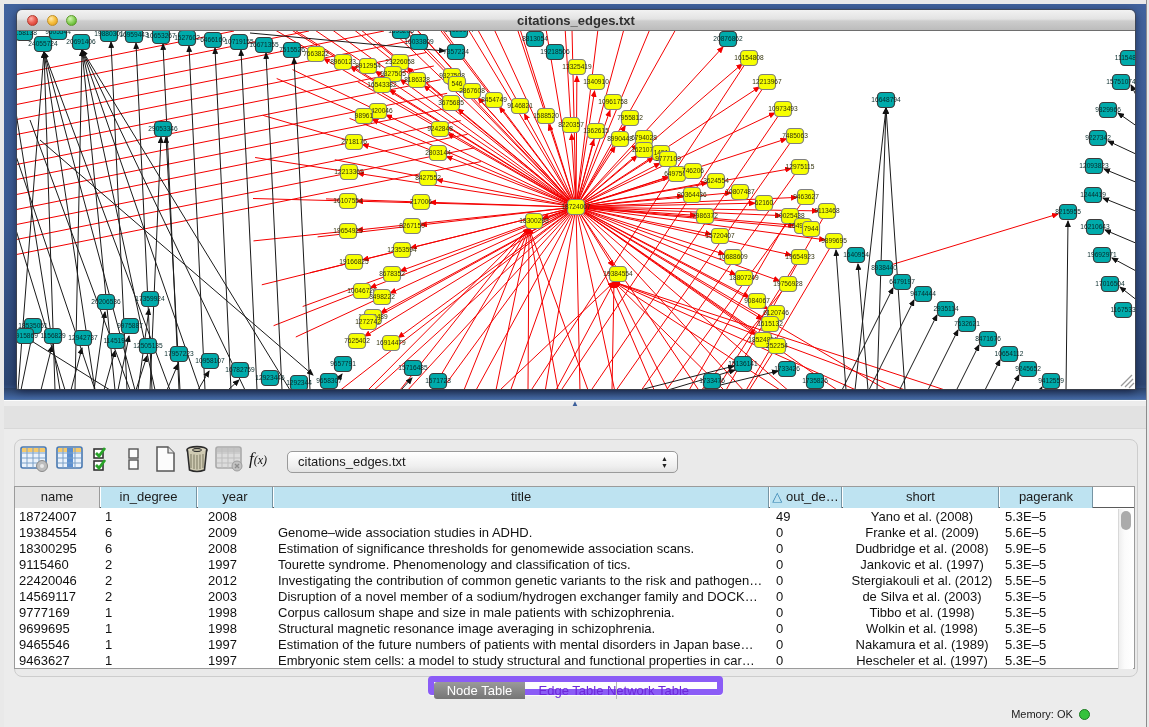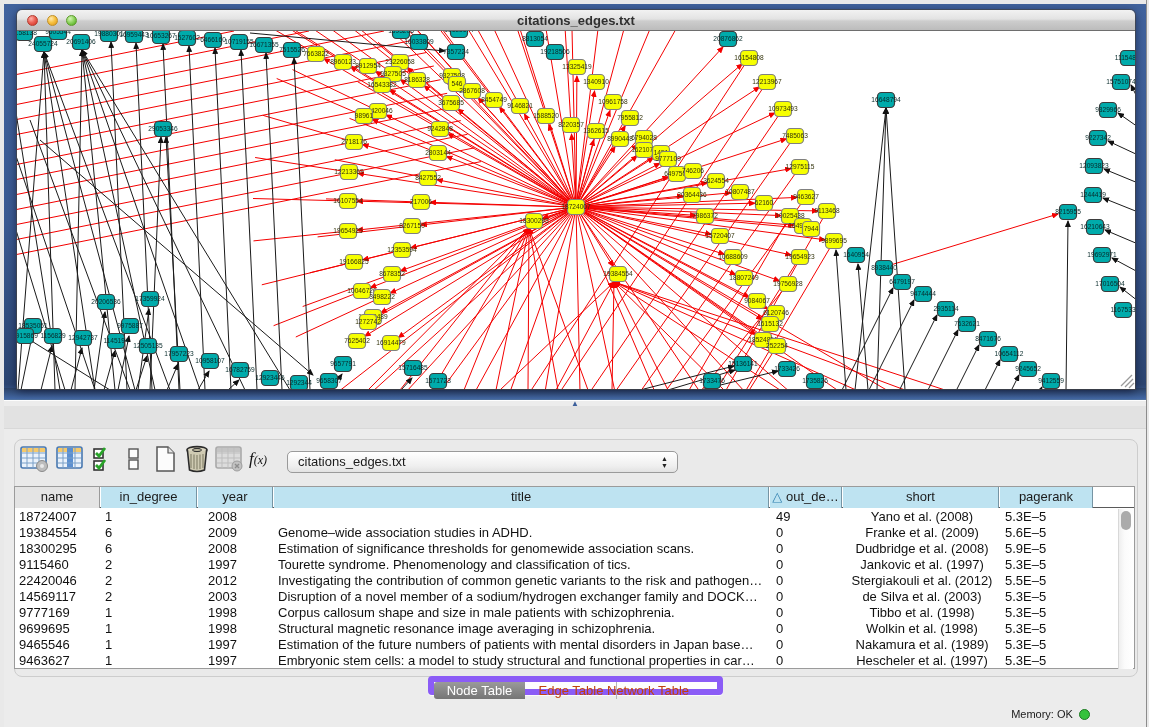--- a/index.html
+++ b/index.html
@@ -31,21 +31,21 @@
 .c0{left:4px;width:82px}
 .c1{left:90px;width:90px}
 .c2{left:193px;width:70px}
 .c3{left:263px;width:492px}
 .c4{left:761px;width:70px}
 .c5{left:828px;width:158px;text-align:center}
 .c6{left:990px;width:100px}
 #vscroll{position:absolute;right:1px;top:22px;width:15px;height:160px;background:linear-gradient(90deg,#efefef,#fbfbfb 40%,#ffffff);border-left:1px solid #d8d8d8}
 #vthumb{position:absolute;left:2px;top:2px;width:10px;height:19px;border-radius:5px;background:#ababab}
 #tabs{position:absolute;left:428px;top:275px;width:295px;height:19px;border:6px solid #8b5cf6;border-radius:4px;background:#fdfdfd;font-size:13px;box-shadow:0 1px 0 rgba(255,255,255,.8)}
-#tabs .seg{position:absolute;top:0;height:17px;line-height:17px;text-align:center;color:#c2410c}
+#tabs .seg{position:absolute;top:0;height:17px;line-height:17px;text-align:center;color:#6d28d9}
 #tabs .sel{background:linear-gradient(180deg,#9a9a9a,#757575);color:#fff;border-radius:3px 0 0 3px}
 #memline{position:absolute;right:14px;bottom:3px;width:160px;height:16px;font-size:11px;color:#1a1a1a;text-align:center}
 #memline .dot{display:inline-block;width:11px;height:11px;border-radius:50%;background:#35c23c;border:1px solid #1d7a22;vertical-align:-2px;margin-left:6px;margin-right:3px}
 .icon{position:absolute;top:4px}
 #rightstrip{position:absolute;right:0;top:0;width:3px;height:727px;background:#e9e9e9;border-left:1px solid #8c8c8c}
 #leftstrip{position:absolute;left:0;top:0;width:4px;height:727px;background:#e9e9e9}
 #topstrip{position:absolute;left:0;top:0;width:1149px;height:4px;background:#e9e9e9}
 </style></head>
 <body>
 <div id="bluepanel">

